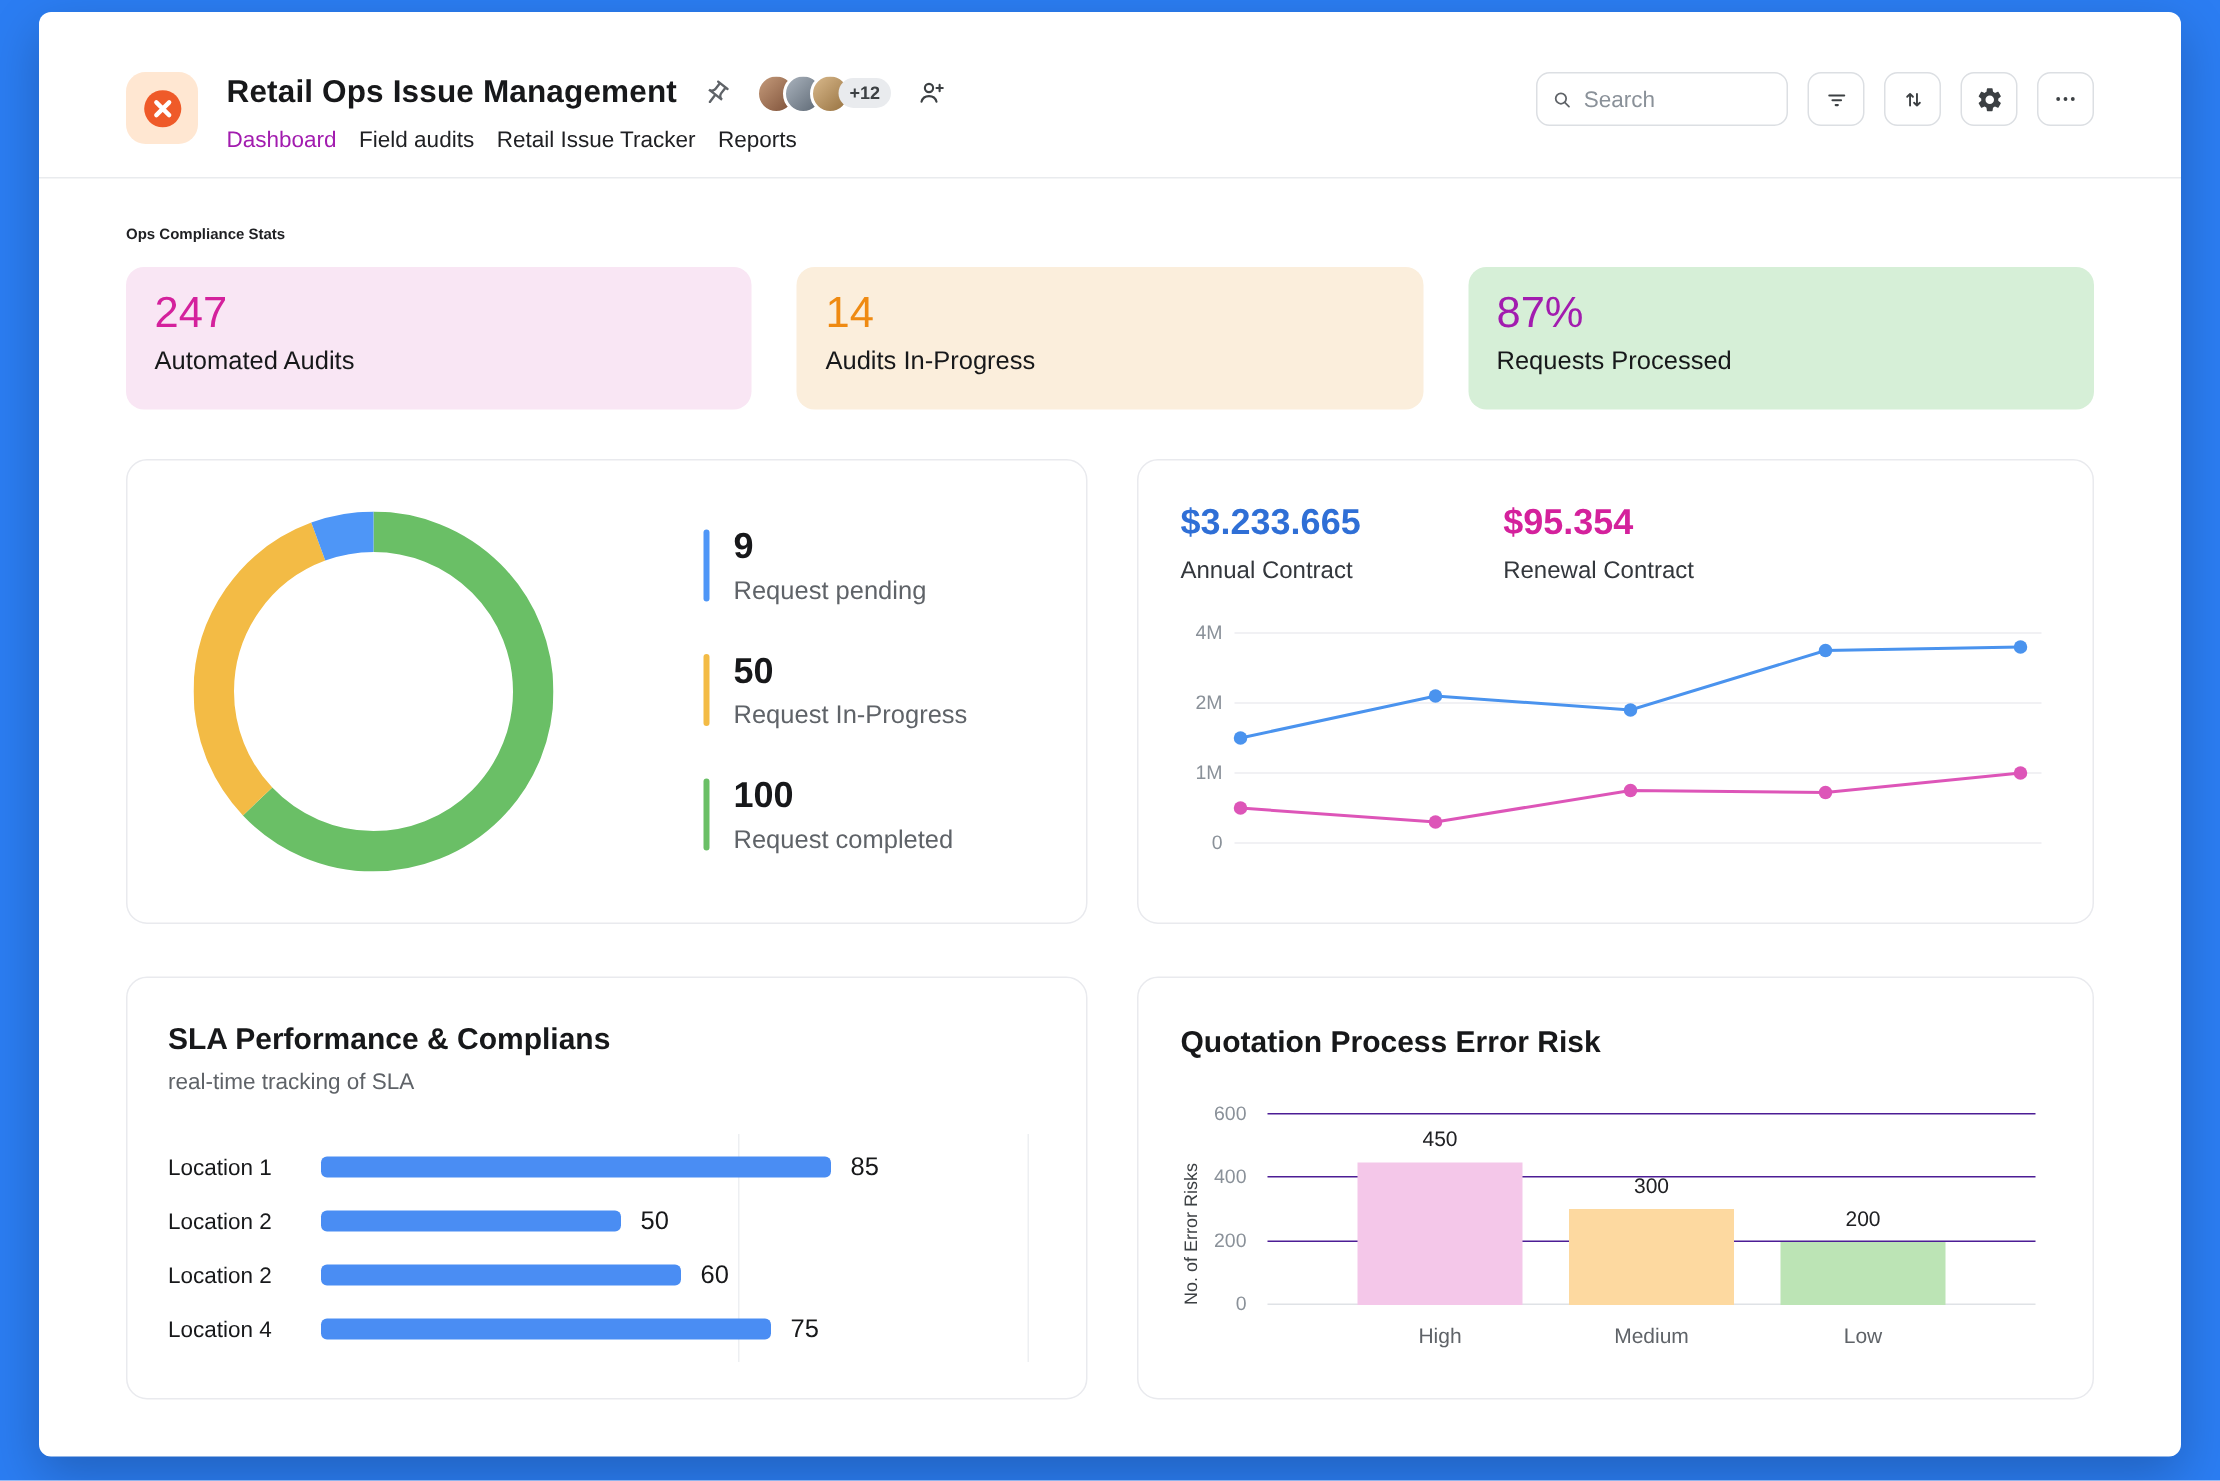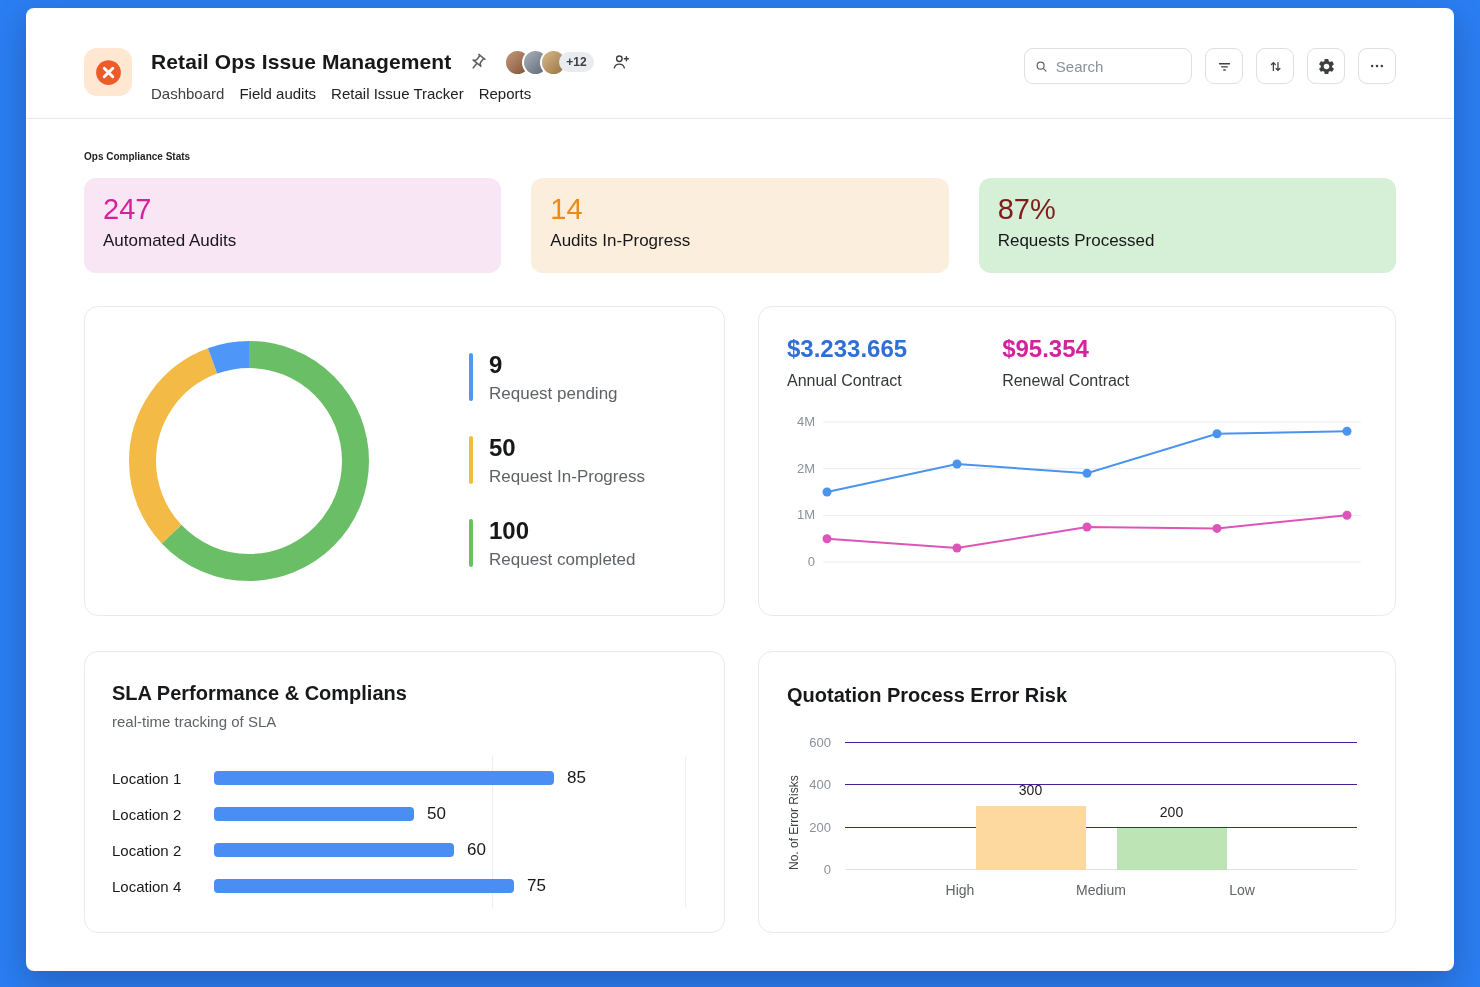--- a/index.html
+++ b/index.html
@@ -27,21 +27,21 @@
   .avatar-group { display: flex; align-items: center; cursor: pointer; }
   .avatar { width: 27px; height: 27px; border-radius: 50%; border: 2px solid #fff; }
   .avatar + .avatar { margin-left: -9px; }
   .a1 { background: linear-gradient(135deg, #c59b7b, #7d5038); }
   .a2 { background: linear-gradient(135deg, #aab3bd, #5c6773); }
   .a3 { background: linear-gradient(135deg, #d9b98c, #96713f); }
   .avatar-overflow { font-size: 12px; font-weight: 700; color: #3c4043; background: #e9ebee;
                      border-radius: 10px; padding: 3px 7px; margin-left: -8px; position: relative; }
   .tabs { display: flex; gap: 15px; margin-top: 9px; }
   .tab { font-size: 15px; color: #202124; cursor: pointer; text-decoration: none; white-space: nowrap; }
-  .tab.active { color: #404040; font-weight: 500; }
+  .tab.active { color: #a21caf; font-weight: 500; }
   .header-actions { margin-left: auto; display: flex; gap: 13px; }
   .search-box { width: 168px; height: 36px; border: 1px solid #dcdfe3; border-radius: 9px;
                 display: flex; align-items: center; padding: 0 10px; gap: 8px; background: #fff; }
   .search-box input { border: none; outline: none; width: 100%; font-size: 15px; color: #202124; font-family: inherit; background: transparent; }
   .search-box input::placeholder { color: #8a9199; }
   .sq-btn { width: 38px; height: 36px; border: 1px solid #dcdfe3; border-radius: 9px; background: #fff;
             display: flex; align-items: center; justify-content: center; cursor: pointer; }
   .divider { height: 1px; background: #e9ebee; margin: 16px -58px 0; }
   
   .section-title { margin-top: 32px; font-size: 10px; font-weight: 700; color: #1f2023; }
@@ -180,21 +180,21 @@
   <div class="stat-row">
     <article class="stat-card" style="background: rgb(249, 230, 244);">
       <div class="stat-value" style="color: rgb(212, 33, 156);">247</div>
       <div class="stat-label">Automated Audits</div>
     </article>
     <article class="stat-card" style="background: rgb(251, 238, 220);">
       <div class="stat-value" style="color: rgb(239, 138, 18);">14</div>
       <div class="stat-label">Audits In-Progress</div>
     </article>
     <article class="stat-card" style="background: rgb(214, 239, 215);">
-      <div class="stat-value" style="color: #7f1d1d;">87%</div>
+      <div class="stat-value" style="color: #a21caf;">87%</div>
       <div class="stat-label">Requests Processed</div>
     </article>
   </div>
 
   <div class="grid-2 row-mid">
     <section class="panel panel-donut">
       <svg id="donut-svg" width="240" height="240" viewBox="0 0 240 240">
           <circle cx="120" cy="120" r="106.5" fill="none" stroke="#6abf66" stroke-width="27" stroke-dasharray="420.85486491485904 248.3043702997669" stroke-dashoffset="0" transform="rotate(-90 120 120)"></circle>
           <circle cx="120" cy="120" r="106.5" fill="none" stroke="#f3bb45" stroke-width="27" stroke-dasharray="210.42743245742952 458.7318027571964" stroke-dashoffset="-420.85486491485904" transform="rotate(-90 120 120)"></circle>
           <circle cx="120" cy="120" r="106.5" fill="none" stroke="#4e96f7" stroke-width="27" stroke-dasharray="37.87693784233732 631.2822973722887" stroke-dashoffset="-631.2822973722886" transform="rotate(-90 120 120)"></circle>
@@ -315,20 +315,24 @@
                 <span class="tick-label">400</span>
               </div>
               <div class="grid-line" style="bottom:33.33333333333333%">
                 <span class="tick-label">200</span>
               </div>
               <div class="grid-line zero" style="bottom:0%">
                 <span class="tick-label">0</span>
               </div>
               <div class="vbars">
                 <div class="vbar-col">
+                  <span class="vbar-value">450</span>
+                  <span class="vbar" style="height:95px;background:#f4c7e9"></span>
+                </div>
+                <div class="vbar-col">
                   <span class="vbar-value">300</span>
                   <span class="vbar" style="height:64px;background:#fdd9a0"></span>
                 </div>
                 <div class="vbar-col">
                   <span class="vbar-value">200</span>
                   <span class="vbar" style="height:42px;background:#bce4b5"></span>
                 </div>
               </div>
             </div>
           <div class="vbar-xlabels" id="risk-xlabels">

